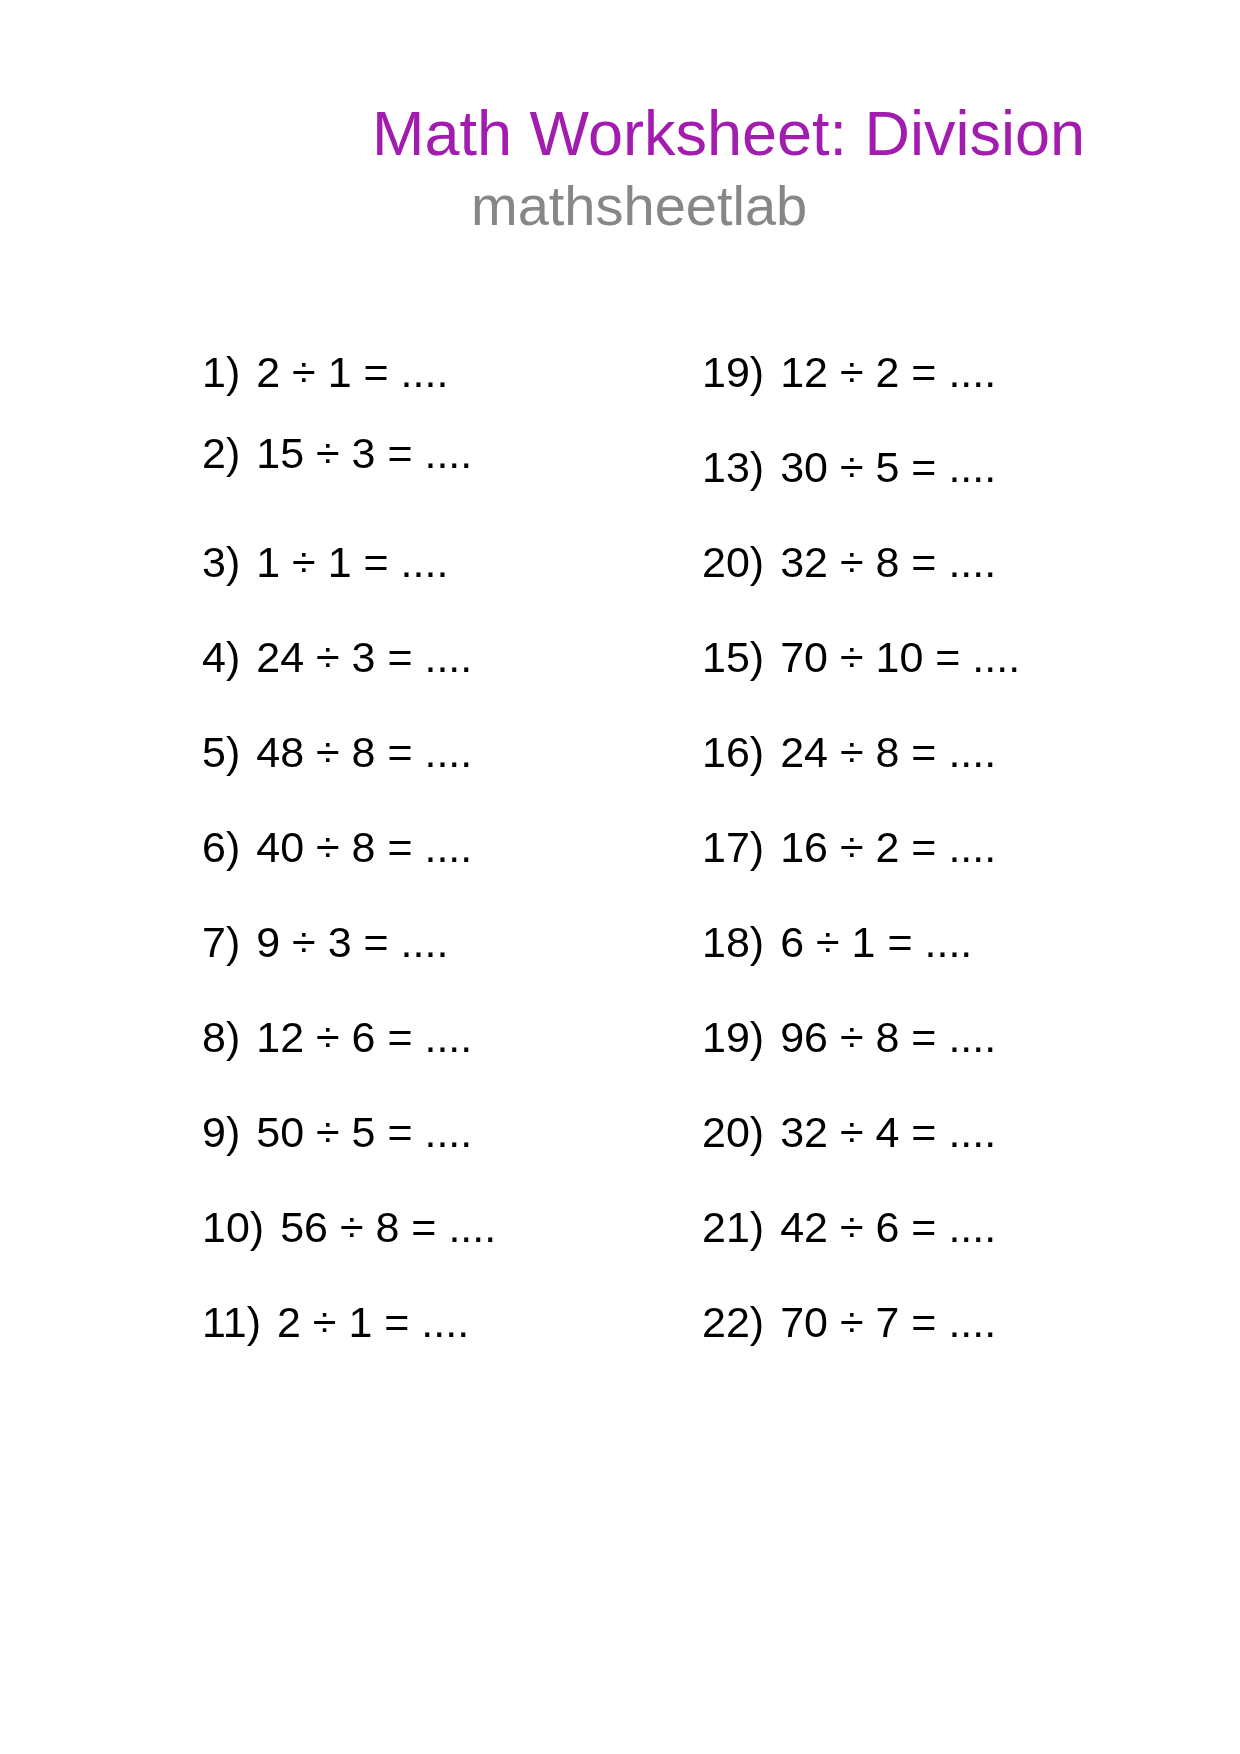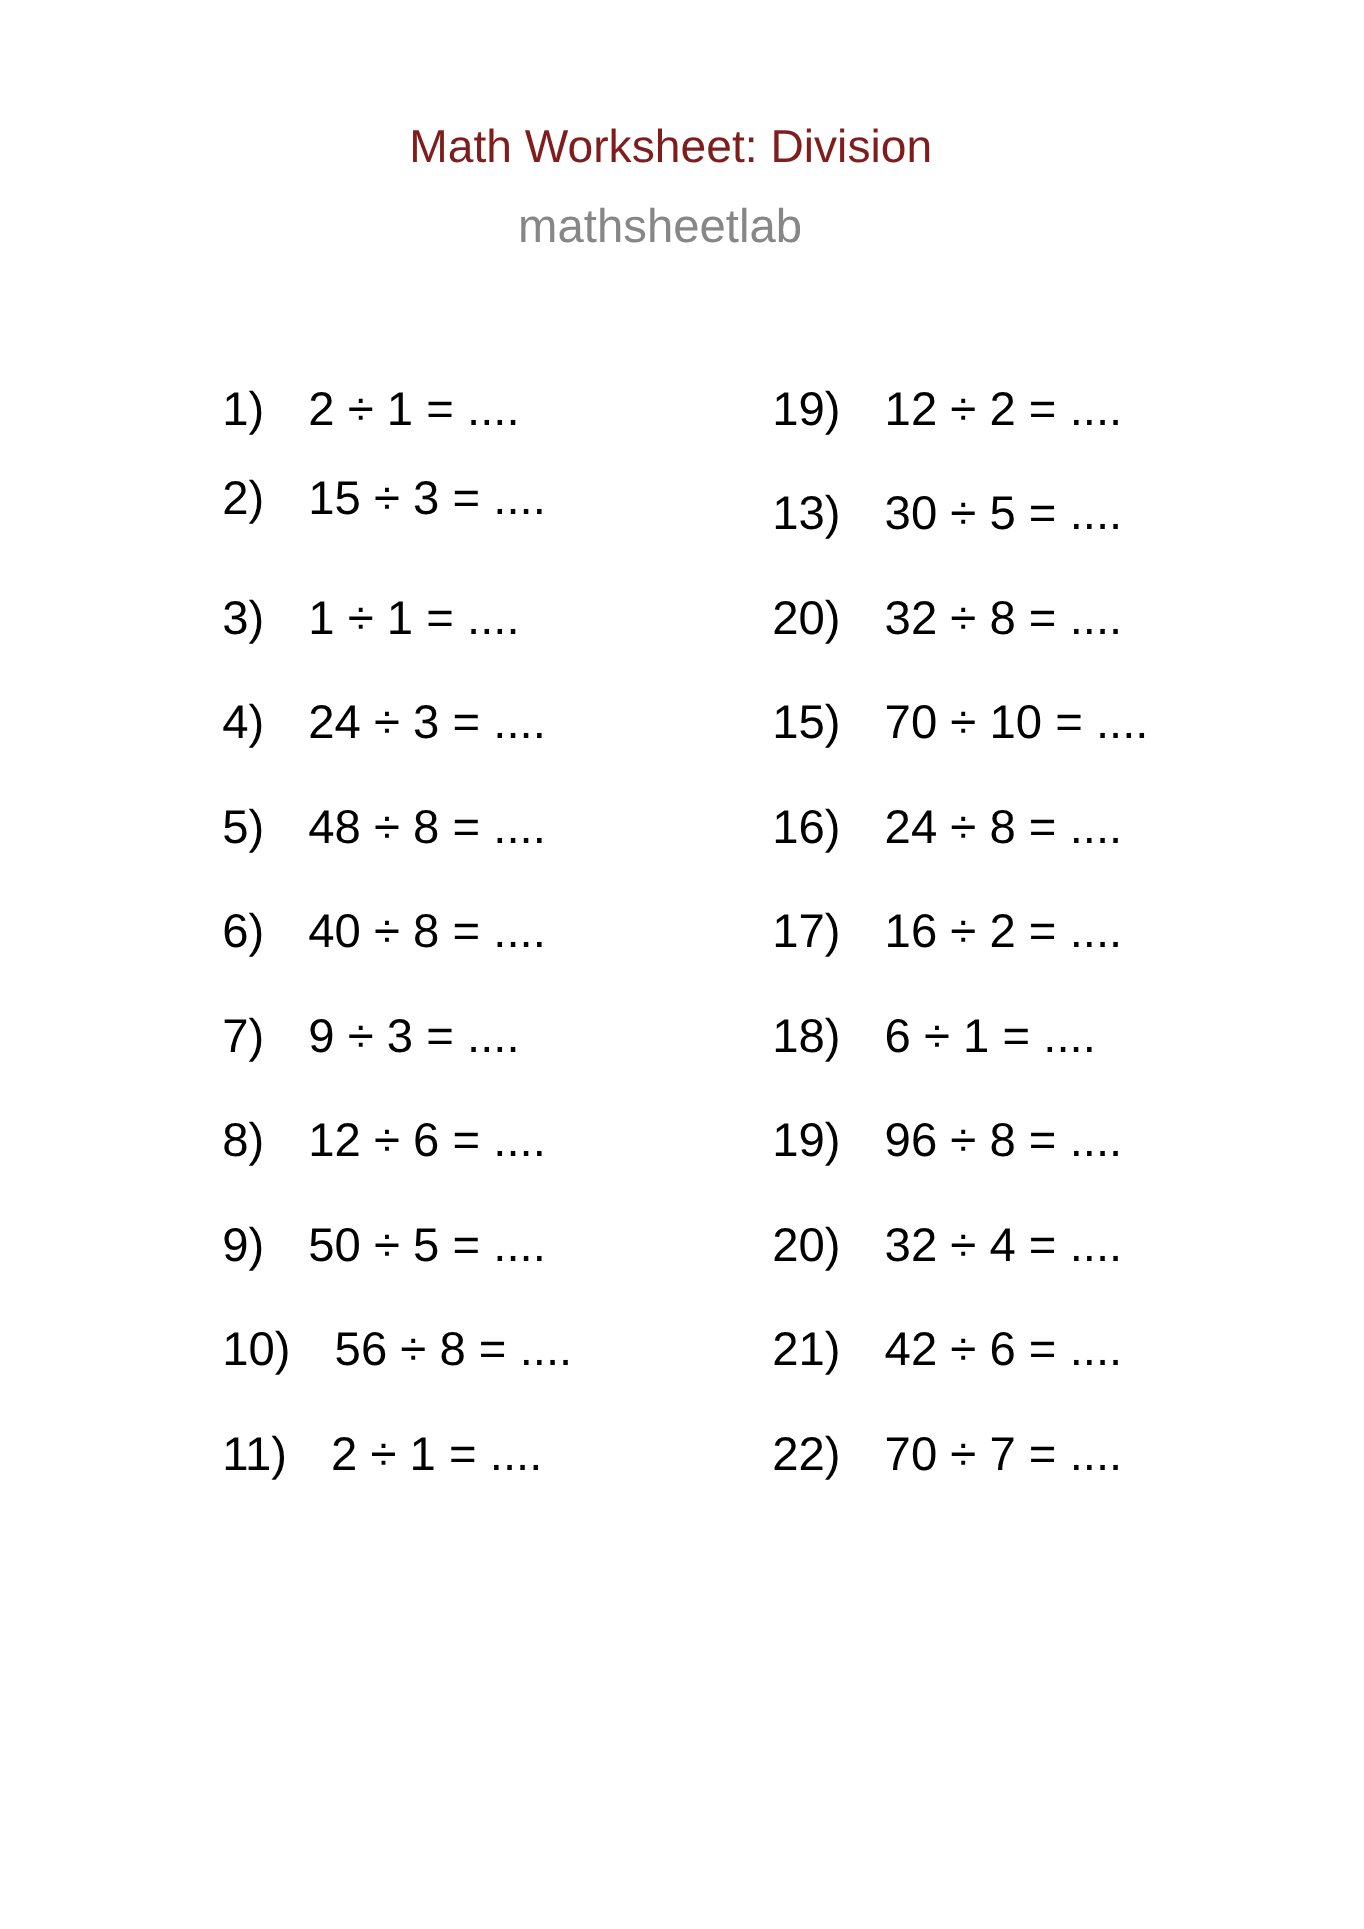--- a/index.html
+++ b/index.html
@@ -1,24 +1,24 @@
 <!DOCTYPE html>
 <html><head>
 <meta charset="utf-8">
 <style>
   html, body { margin: 0; padding: 0; background: #ffffff; }
   body { width: 1240px; height: 1754px; position: relative; overflow: hidden;
          font-family: "Liberation Sans", sans-serif; color: #000; }
-  .title { position: absolute; left: 372px; top: 99px; font-size: 42px; line-height: 68px;
-           white-space: nowrap; color: #7f1d1d; }
-  .subtitle { position: absolute; left: 471px; top: 181px; font-size: 43px; line-height: 50px;
+  .title { position: absolute; left: 372px; top: 99px; font-size: 63px; line-height: 68px;
+           white-space: nowrap; color: #a21caf; }
+  .subtitle { position: absolute; left: 471px; top: 181px; font-size: 56px; line-height: 50px;
               white-space: nowrap; color: #878787; }
   .problem { position: absolute; font-size: 43px; line-height: 50px; white-space: pre; color: #000; }
   .problem .num { display: inline-block; }
-  .problem .expr { margin-left: 40px; }
+  .problem .expr { margin-left: 16px; }
 </style>
 </head>
 <body>
 
 <div class="title">Math Worksheet: Division</div>
 <div class="subtitle">mathsheetlab</div>
 
 <div>
   <div class="problem" style="left:202px; top:347px;"><span class="num">1)</span><span class="expr">2 ÷ 1 = ....</span></div>
   <div class="problem" style="left:202px; top:428px;"><span class="num">2)</span><span class="expr">15 ÷ 3 = ....</span></div>

